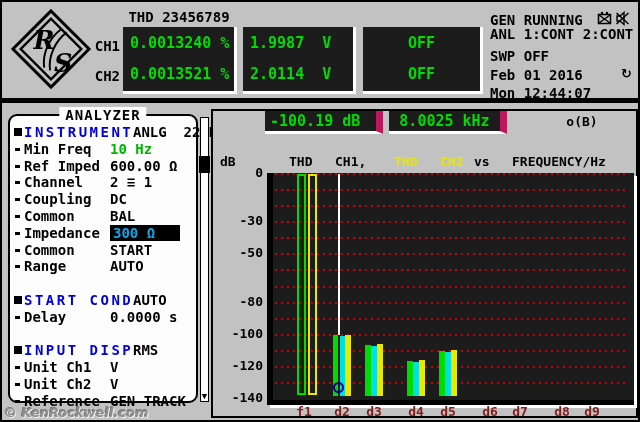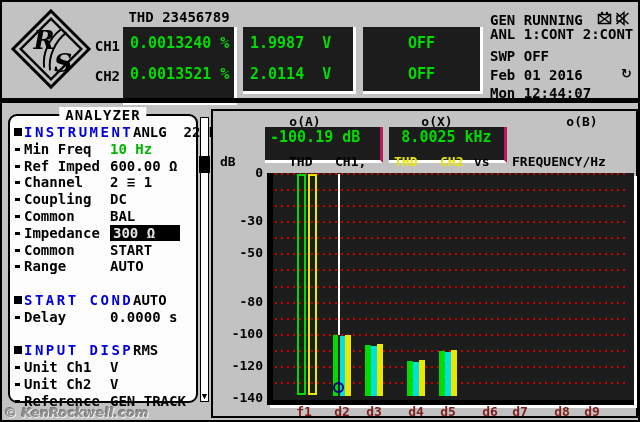--- a/index.html
+++ b/index.html
@@ -30,32 +30,32 @@
                  padding:0 6px; font-size:14px; letter-spacing:1px; color:#000; white-space:nowrap; }
   .prow { position:absolute; left:0; width:100%; height:16px; font-size:14px; line-height:16px; color:#000; }
   .prow .blt { position:absolute; }
   .blt.sq  { left:4px; top:4px; width:8px; height:8px; background:#000; }
   .blt.dash{ left:5px; top:7px; width:5px; height:3px; background:#000; }
   .prow .lbl { position:absolute; left:14px; white-space:pre; }
   .prow.sect .lbl { color:#0000dd; letter-spacing:2.5px; }
   .prow .v { position:absolute; left:100px; white-space:pre; }
   .prow.sect .v { left:123px; letter-spacing:0; }
   .v.green { color:#00b400; }
-  .v.sel { background:#000; color:#e5e5e5; width:70px; padding-left:3px; }
+  .v.sel { background:#000; color:#0ea5e9; width:70px; padding-left:3px; }
 
   
   #scrollbar { left:200px; top:117px; width:9px; height:285px; background:#fff; border:1px solid #000; }
   #sb-thumb { position:absolute; left:-2px; top:38px; width:11px; height:17px; background:#000; }
   #sb-arrow { position:absolute; left:0px; bottom:0px; width:7px; font-size:9px; line-height:9px; color:#000; }
 
   
   #chart { left:211px; top:109px; width:427px; height:309px; border:2px solid #000; background:#c2c2c2; }
   .cursor-label { top:3px; width:60px; text-align:center; font-size:13px; color:#000; }
-  .cbox { top:16px; width:118px; height:36px; background:#1c1c1c;
-          border-right:3px solid #be185d; border-bottom:3px solid #fff; }
+  .cbox { top:0; width:118px; height:23px; background:#1c1c1c;
+          border-right:7px solid #be185d; border-bottom:3px solid #fff; }
   .cbox .cv { display:block; font-size:15px; line-height:20px; white-space:pre; }
   .legend-item { top:43px; font-size:13px; white-space:pre; }
 
   #plot { left:54px; top:62px; width:367px; height:232px; background:#1c1c1c;
           border-left:6px solid #000; border-bottom:5px solid #000;
           box-shadow: 3px 3px 0 #fff; }
   #plot-inner { position:absolute; left:0; top:0; width:355px; height:225px; }
   .gridline { position:absolute; left:2px; right:2px; height:2px;
               background:repeating-linear-gradient(90deg,#c80000 0 2px,transparent 2px 6px); }
   .ylab { left:0px; width:50px; text-align:right; font-size:13px; color:#000; }
@@ -82,21 +82,21 @@
     <path d="M 35,61 C 33,47 40,31 52,22" fill="none" stroke="#000" stroke-width="2"></path>
     <path d="M 41,64 C 39,50 46,34 58,25" fill="none" stroke="#000" stroke-width="2"></path>
     <text x="24" y="42" font-family="DejaVu Serif, serif" font-style="italic" font-weight="bold" font-size="26" fill="#000">R</text>
     <text x="45" y="66" font-family="DejaVu Serif, serif" font-style="italic" font-weight="bold" font-size="26" fill="#000">S</text>
   </svg>
 
   <div class="r chlab" style="left:94px;top:38px;">CH1</div>
   <div class="r chlab" style="left:94px;top:68px;">CH2</div>
 
   <div class="r boxtitle ctr" style="left:123px;top:9px;width:112px;">THD 23456789</div>
-  <div class="r dbox" style="left:123px;top:27px;width:114px;height:78px;">
+  <div class="r dbox" style="left:123px;top:27px;width:114px;height:67px;">
     <span class="val grn" style="top:7px;">0.0013240 %</span>
     <span class="val grn" style="top:38px;">0.0013521 %</span>
   </div>
 
   <div class="r dbox" style="left:243px;top:27px;width:113px;height:67px;">
     <span class="val grn" style="top:7px;">1.9987  V</span>
     <span class="val grn" style="top:38px;">2.0114  V</span>
   </div>
 
   <div class="r dbox" style="left:363px;top:27px;width:120px;height:67px;">

